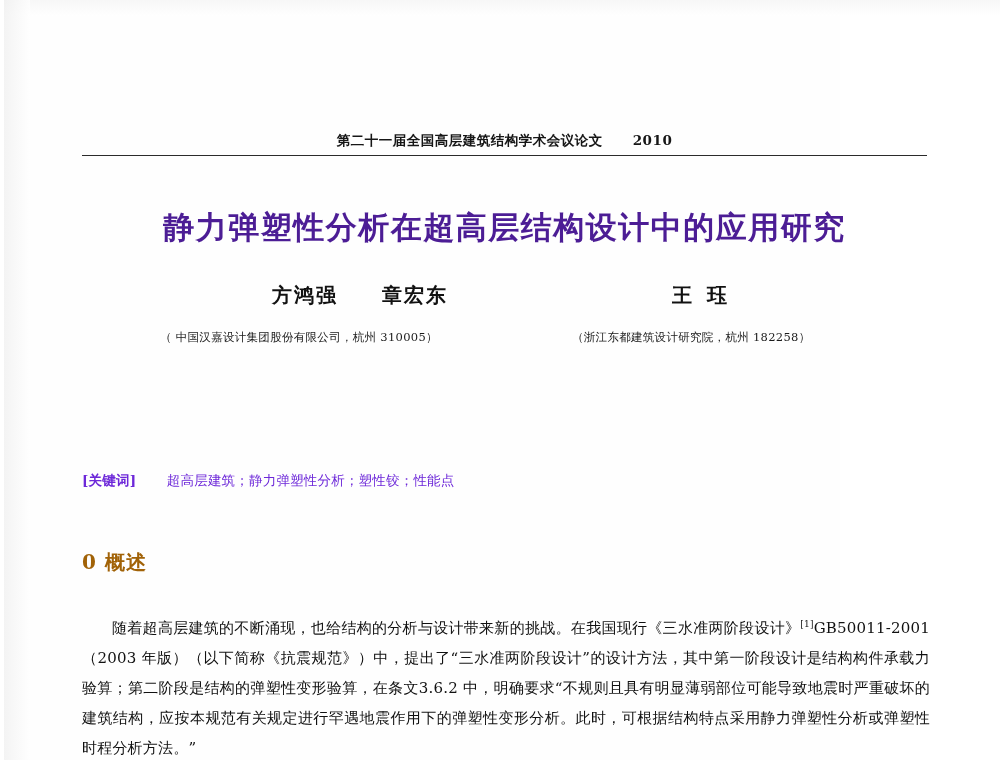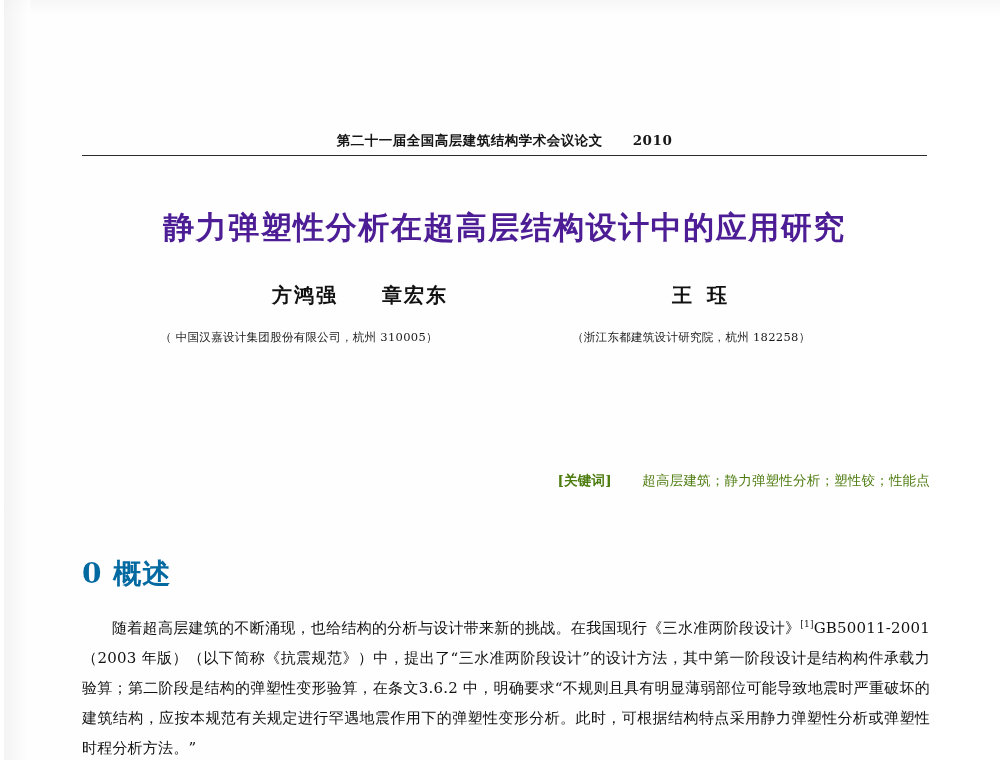--- a/index.html
+++ b/index.html
@@ -124,36 +124,35 @@
   .abstract .lbl {
     font-weight: 700;
   }
   .keywords {
     position: absolute;
     left: 78px;
     top: 468px;
     width: 848px;
     font-size: 13.5px;
     line-height: 25px;
-    color: #4d7c0f;
+    color: #6d28d9;
     letter-spacing: 0.2px;
-    text-align: right;
   }
   .keywords .lbl { font-weight: 700; }
   .keywords .kw-body { margin-left: 26px; }
 
   
   .sec-head {
     position: absolute;
     left: 78px;
     top: 532px;
-    font-size: 28px;
+    font-size: 20px;
     font-weight: 700;
     letter-spacing: 1px;
-    color: #0369a1;
+    color: #a16207;
   }
 
   
   .body-par {
     position: absolute;
     left: 78px;
     top: 594px;
     width: 848px;
     font-size: 15px;
     line-height: 30px;

